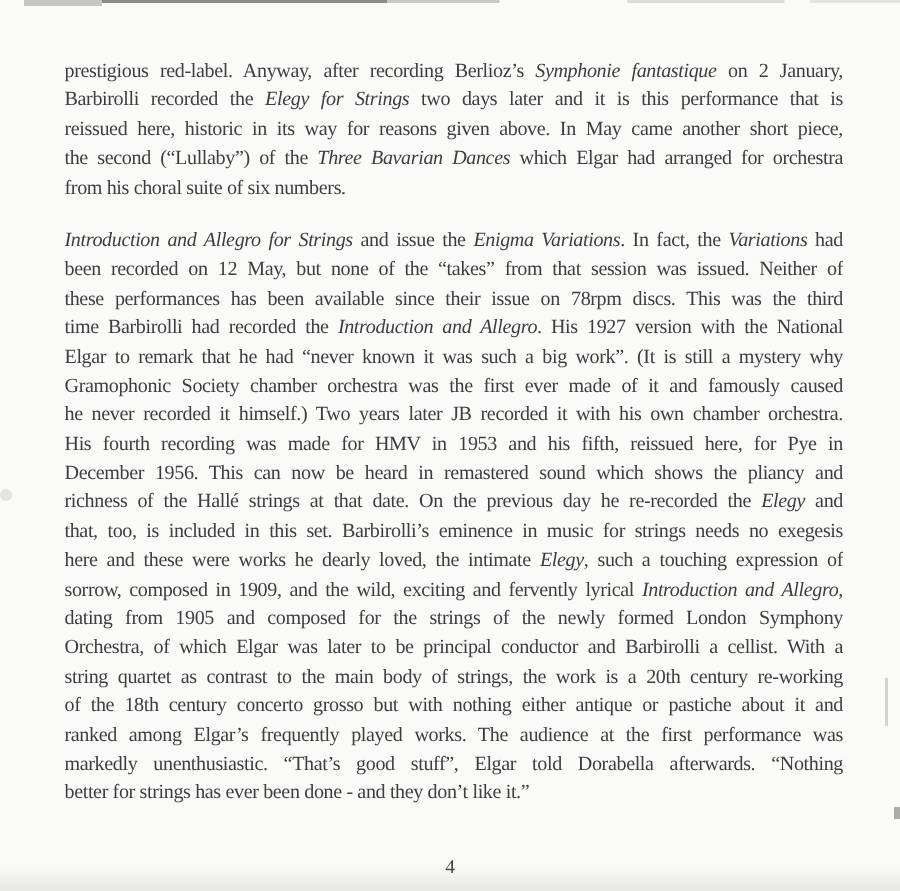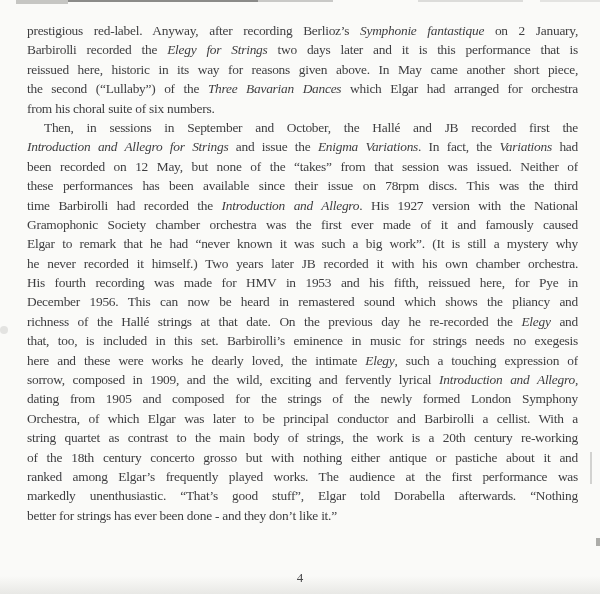--- a/index.html
+++ b/index.html
@@ -19,21 +19,21 @@
     position: absolute;
     inset: 0;
   }
   .text-block {
     position: absolute;
     left: 27px;
     top: 21px;
     width: 551px;
   }
   .paragraph {
-    margin: 0;
+    margin: 16px;
   }
   .line {
     font-size: 13.4px;
     line-height: 19.4px;
     height: 19.4px;
     overflow: hidden;
     text-align: justify;
     text-align-last: justify;
     letter-spacing: -0.25px;
     white-space: normal;
@@ -86,27 +86,26 @@
 
   <div class="text-block">
       <div class="paragraph">
         <div class="line"><span>prestigious red-label. Anyway, after recording Berlioz’s </span><em>Symphonie fantastique</em><span> on 2 January,</span></div>
         <div class="line"><span>Barbirolli recorded the </span><em>Elegy for Strings</em><span> two days later and it is this performance that is</span></div>
         <div class="line"><span>reissued here, historic in its way for reasons given above. In May came another short piece,</span></div>
         <div class="line"><span>the second (“Lullaby”) of the </span><em>Three Bavarian Dances</em><span> which Elgar had arranged for orchestra</span></div>
         <div class="line line--last"><span>from his choral suite of six numbers.</span></div>
       </div>
       <div class="paragraph">
-        <div class="line line--indent"><span>Then, in sessions in September and October, the Hallé and JB recorded first the</span></div>
         <div class="line"><em>Introduction and Allegro for Strings</em><span> and issue the </span><em>Enigma Variations</em><span>. In fact, the </span><em>Variations</em><span> had</span></div>
         <div class="line"><span>been recorded on 12 May, but none of the “takes” from that session was issued. Neither of</span></div>
         <div class="line"><span>these performances has been available since their issue on 78rpm discs. This was the third</span></div>
         <div class="line"><span>time Barbirolli had recorded the </span><em>Introduction and Allegro</em><span>. His 1927 version with the National</span></div>
+        <div class="line"><span>Elgar to remark that he had “never known it was such a big work”. (It is still a mystery why</span></div>
         <div class="line"><span>Gramophonic Society chamber orchestra was the first ever made of it and famously caused</span></div>
-        <div class="line"><span>Elgar to remark that he had “never known it was such a big work”. (It is still a mystery why</span></div>
         <div class="line"><span>he never recorded it himself.) Two years later JB recorded it with his own chamber orchestra.</span></div>
         <div class="line"><span>His fourth recording was made for HMV in 1953 and his fifth, reissued here, for Pye in</span></div>
         <div class="line"><span>December 1956. This can now be heard in remastered sound which shows the pliancy and</span></div>
         <div class="line"><span>richness of the Hallé strings at that date. On the previous day he re-recorded the </span><em>Elegy</em><span> and</span></div>
         <div class="line"><span>that, too, is included in this set. Barbirolli’s eminence in music for strings needs no exegesis</span></div>
         <div class="line"><span>here and these were works he dearly loved, the intimate </span><em>Elegy</em><span>, such a touching expression of</span></div>
         <div class="line"><span>sorrow, composed in 1909, and the wild, exciting and fervently lyrical </span><em>Introduction and Allegro</em><span>,</span></div>
         <div class="line"><span>dating from 1905 and composed for the strings of the newly formed London Symphony</span></div>
         <div class="line"><span>Orchestra, of which Elgar was later to be principal conductor and Barbirolli a cellist. With a</span></div>
         <div class="line"><span>string quartet as contrast to the main body of strings, the work is a 20th century re-working</span></div>

